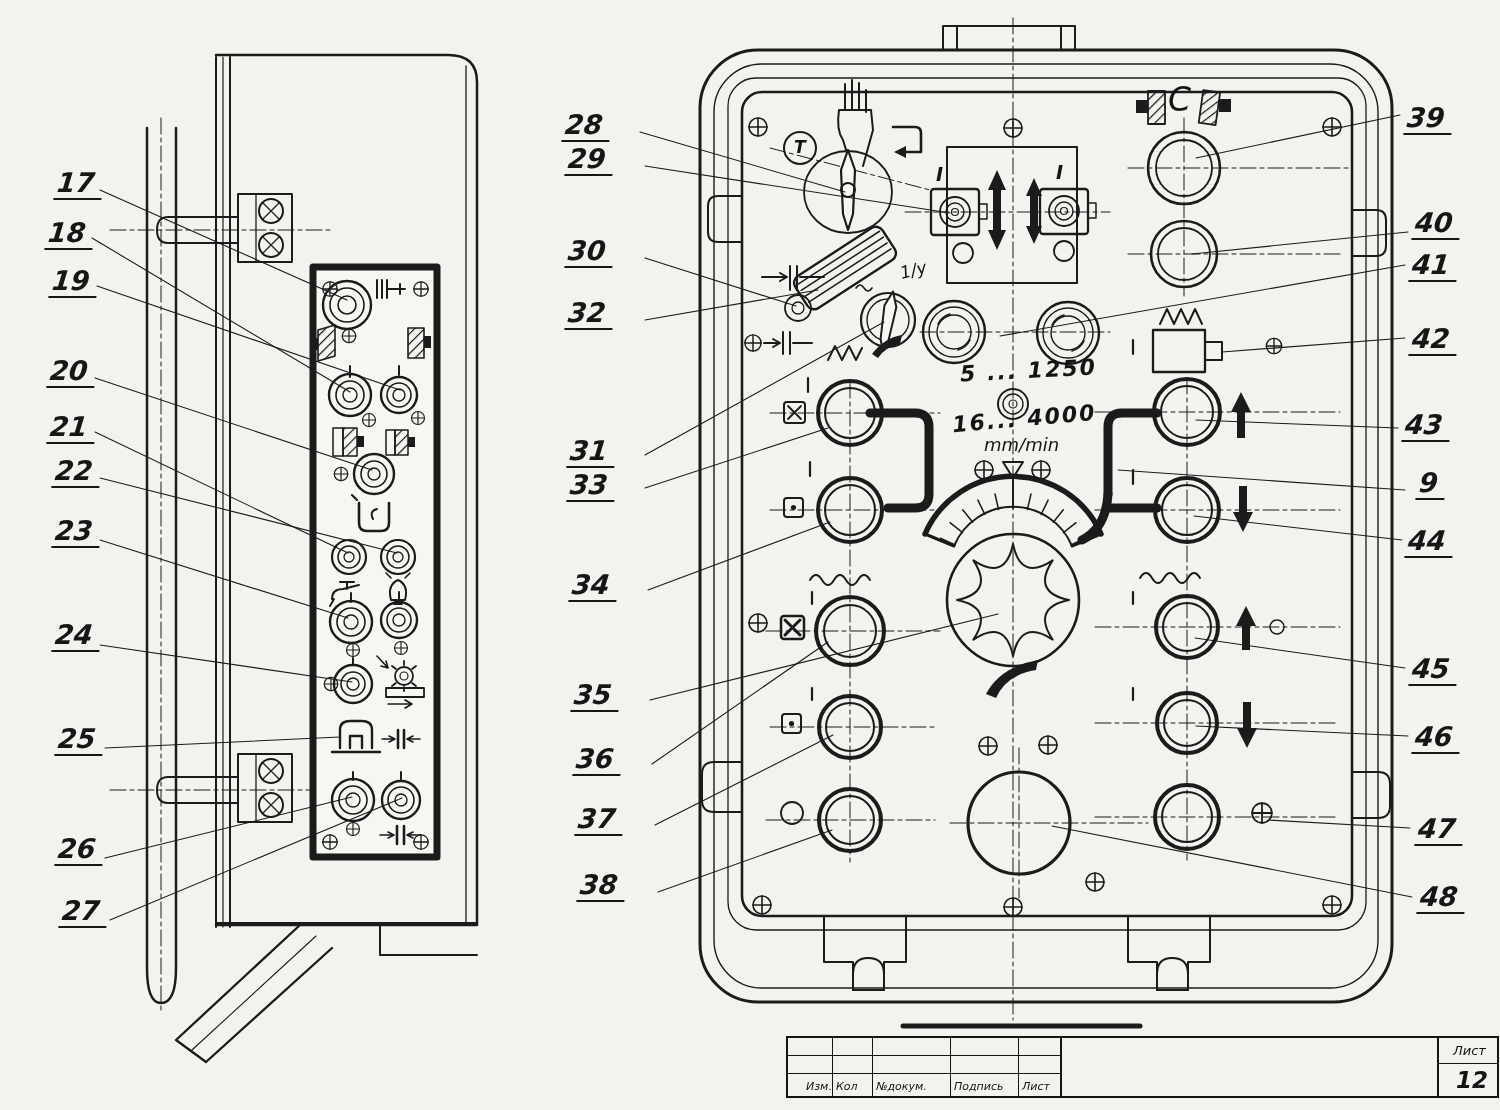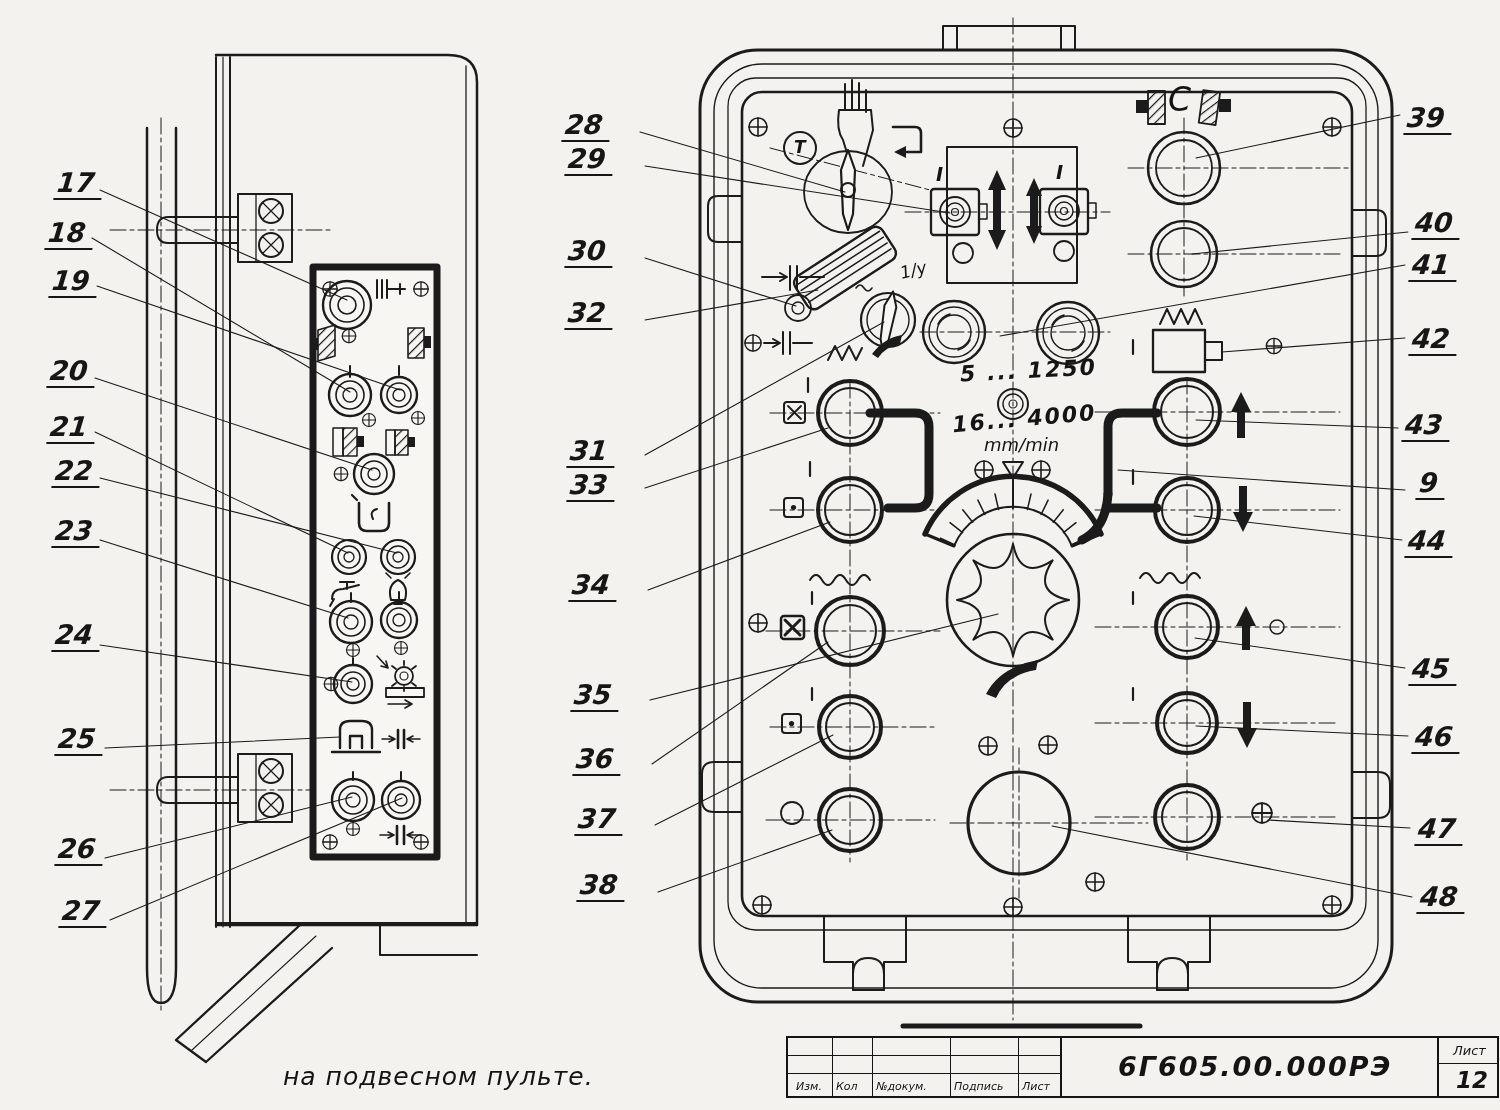--- a/index.html
+++ b/index.html
@@ -481,35 +481,33 @@
 
 <span class="lbl" style="left:794px;top:137px;font-size:17px;font-weight:bold">T</span>
 <span class="lbl" style="left:936px;top:163px;font-size:19px;font-weight:bold">I</span>
 <span class="lbl" style="left:1056px;top:161px;font-size:19px;font-weight:bold">I</span>
 <span class="lbl" style="left:1168px;top:80px;font-size:33px">C</span>
 <span class="lbl" style="left:900px;top:260px;font-size:17px;transform:rotate(-14deg)">1/у</span>
 <span class="lbl" style="left:960px;top:358px;font-size:22px;font-weight:bold;transform:rotate(-3deg);letter-spacing:2px">5 ... 1250</span>
 <span class="lbl" style="left:952px;top:406px;font-size:22px;font-weight:bold;transform:rotate(-5deg);letter-spacing:2px">16... 4000</span>
 <span class="lbl" style="left:984px;top:434px;font-size:18px;font-weight:normal">mm/min</span>
 
-<span class="cap" style="left:283px;top:1062px">на подвесном пульте.</span>
 
 <div class="tb">
   <div class="vline" style="left:44px"></div>
   <div class="vline" style="left:84px"></div>
   <div class="vline" style="left:162px"></div>
   <div class="vline" style="left:230px"></div>
   <div class="vline" style="left:272px;border-left-width:2px"></div>
   <div class="vline" style="left:649px;border-left-width:2px"></div>
   <div class="hline" style="top:17px;width:272px"></div>
   <div class="hline" style="top:35px;width:272px"></div>
-  <div class="cell collbl" style="left:8px;bottom:3px">Изм.</div>
+  <div class="cell collbl" style="left:18px;bottom:3px">Изм.</div>
   <div class="cell collbl" style="left:48px;bottom:3px">Кол</div>
   <div class="cell collbl" style="left:88px;bottom:3px">№докум.</div>
   <div class="cell collbl" style="left:166px;bottom:3px">Подпись</div>
   <div class="cell collbl" style="left:234px;bottom:3px">Лист</div>
-  <div class="cell docnum" style="left:330px;top:13px">6Г605.00.000РЭ</div>
   <div class="hline" style="left:649px;top:25px;width:60px"></div>
   <div class="cell collbl" style="left:665px;top:5px;font-size:13px">Лист</div>
   <div class="cell sheetnum" style="left:668px;top:29px">12</div>
 </div>
 
 </div>
 
 </body></html>

